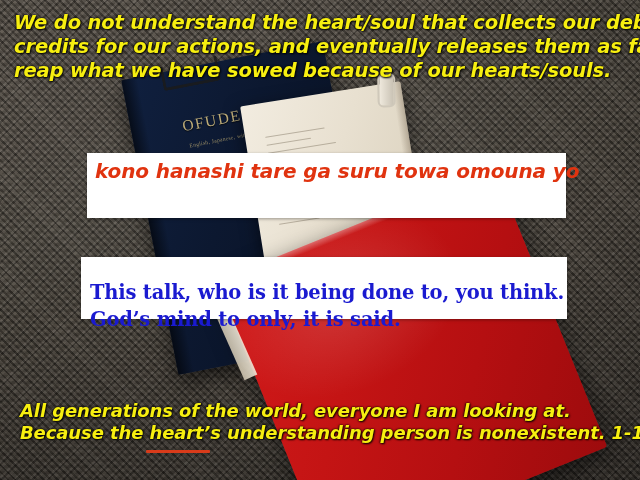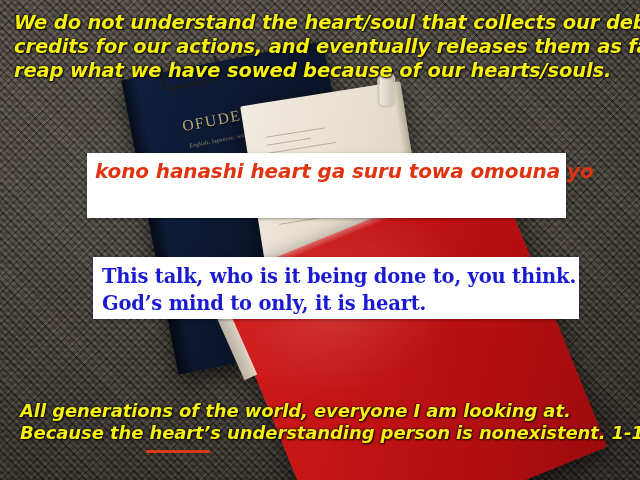--- a/index.html
+++ b/index.html
@@ -239,25 +239,25 @@
     font-style: italic;
     font-family: "DejaVu Sans", sans-serif;
     font-size: 20px;
     line-height: 1.38;
     white-space: nowrap;
     letter-spacing: -0.1px;
   }
   .romaji-line.second { padding-left: 7px; }
 
   .box-english {
-    left: 93px;
+    left: 81px;
     top: 257px;
     width: 486px;
     height: 62px;
-    padding: 6px 0 0 9px;
+    padding: 22px 0 0 9px;
     box-sizing: border-box;
   }
   .english-line {
     color: #1a1ad0;
     font-weight: bold;
     font-family: "DejaVu Serif", serif;
     font-size: 19.5px;
     line-height: 1.39;
     white-space: nowrap;
     letter-spacing: -0.2px;
@@ -303,26 +303,26 @@
     <div class="red-pages"></div>
   </div>
 
   <div class="yellow-block yellow-top">
     <div class="ln">We do not understand the heart/soul that collects our debits and</div>
     <div class="ln">credits for our actions, and eventually releases them as fate. We</div>
     <div class="ln">reap what we have sowed because of our hearts/souls.</div>
   </div>
 
   <div class="white-box box-romaji">
-    <div class="romaji-line">kono hanashi heart ga suru towa omouna yo</div>
+    <div class="romaji-line">kono hanashi tare ga suru towa omouna yo</div>
   </div>
 
   <div class="white-box box-english">
     <div class="english-line">This talk, who is it being done to, you think.</div>
-    <div class="english-line">God’s mind to only, it is heart.</div>
+    <div class="english-line">God’s mind to only, it is said.</div>
   </div>
 
   <div class="yellow-block yellow-bottom">
     <div class="ln">All generations of the world, everyone I am looking at.</div>
     <div class="ln">Because the heart’s understanding person is nonexistent.  1-1</div>
   </div>
   <div class="red-underline"></div>
 
 </div>
 

